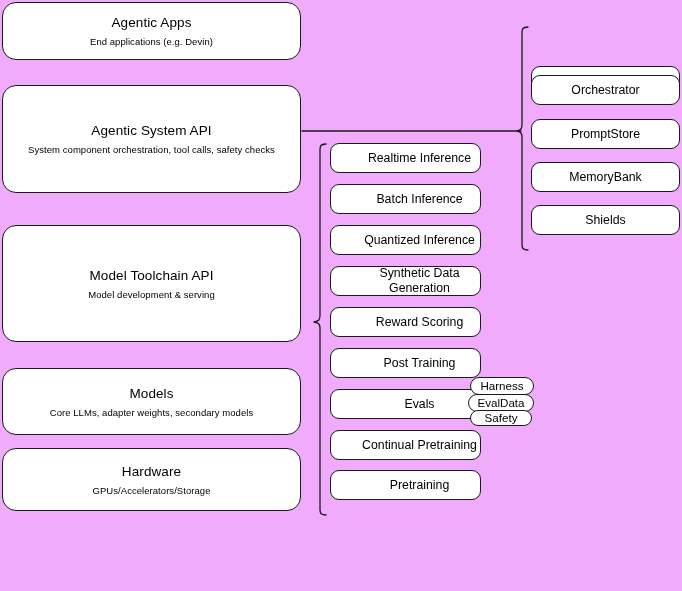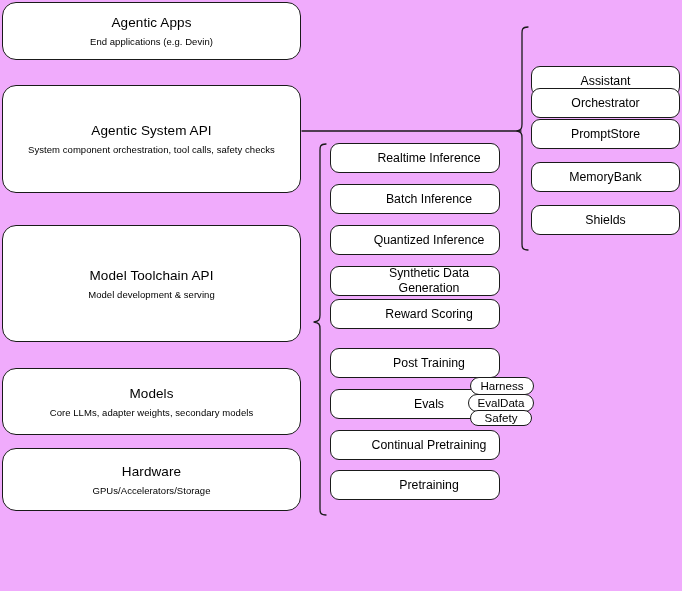--- a/index.html
+++ b/index.html
@@ -54,21 +54,21 @@
   
   .item {
     border-radius: 9px;
     height: 30px;
   }
   .item .label {
     font-size: 12.3px;
     line-height: 15px;
   }
 
-  .mid-col { left: 330px; width: 170px; padding-left: 28px; }
+  .mid-col { left: 330px; width: 151px; padding-left: 28px; }
   .right-col { left: 531px; width: 149px; }
 
   
   .pill {
     position: absolute;
     box-sizing: border-box;
     border: 1.3px solid #1a1a1a;
     background: #ffffff;
     border-radius: 999px;
     display: flex;
@@ -153,21 +153,21 @@
   </div>
   <div class="node item mid-col" style="top:184px;">
     <div class="label">Batch Inference</div>
   </div>
   <div class="node item mid-col" style="top:225px;">
     <div class="label">Quantized Inference</div>
   </div>
   <div class="node item mid-col" style="top:266px;">
     <div class="label">Synthetic Data Generation</div>
   </div>
-  <div class="node item mid-col" style="top:299px;">
+  <div class="node item mid-col" style="top:307px;">
     <div class="label">Reward Scoring</div>
   </div>
   <div class="node item mid-col" style="top:348px;">
     <div class="label">Post Training</div>
   </div>
   <div class="node item mid-col" style="top:389px;">
     <div class="label">Evals</div>
   </div>
   <div class="node item mid-col" style="top:430px;">
     <div class="label">Continual Pretraining</div>
@@ -182,21 +182,21 @@
   <div class="pill" style="left:468px;top:394px;width:66px;height:18px;">
     <span>EvalData</span>
   </div>
   <div class="pill" style="left:470px;top:410px;width:62px;height:16px;">
     <span>Safety</span>
   </div>
 
   <div class="node item right-col" style="top:35px;margin-top:31px;">
     <div class="label">Assistant</div>
   </div>
-  <div class="node item right-col" style="top:88px;">
+  <div class="node item right-col" style="top:75px;">
     <div class="label">Orchestrator</div>
   </div>
   <div class="node item right-col" style="top:119px;">
     <div class="label">PromptStore</div>
   </div>
   <div class="node item right-col" style="top:162px;">
     <div class="label">MemoryBank</div>
   </div>
   <div class="node item right-col" style="top:205px;">
     <div class="label">Shields</div>

